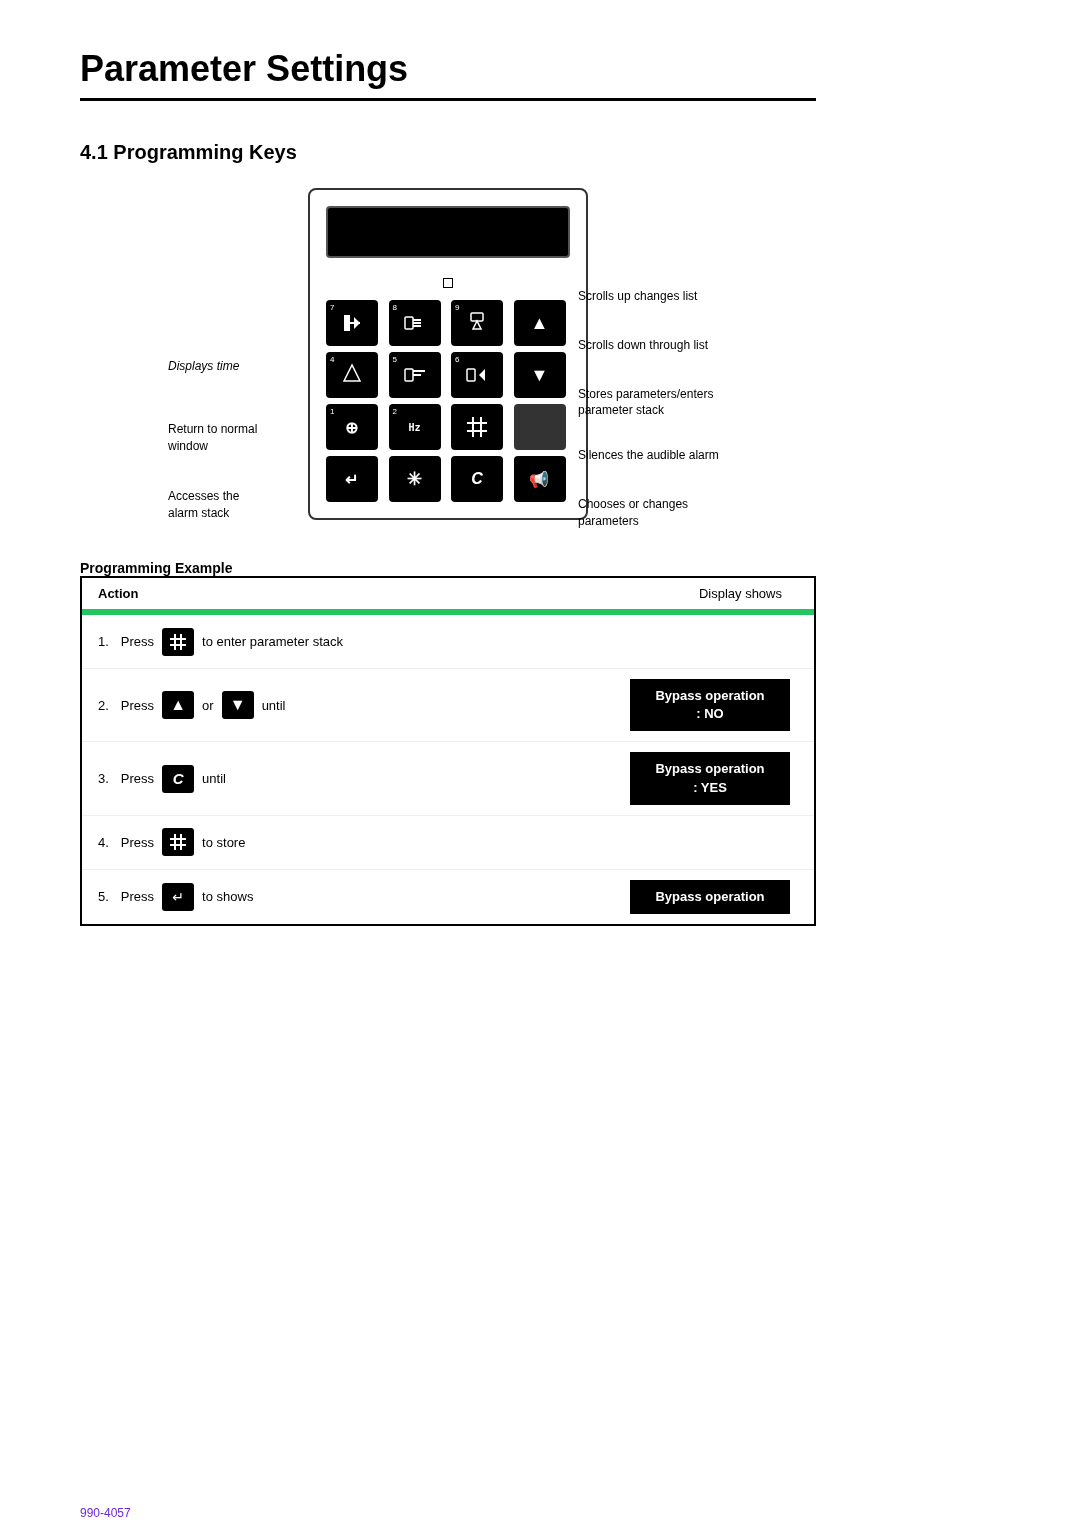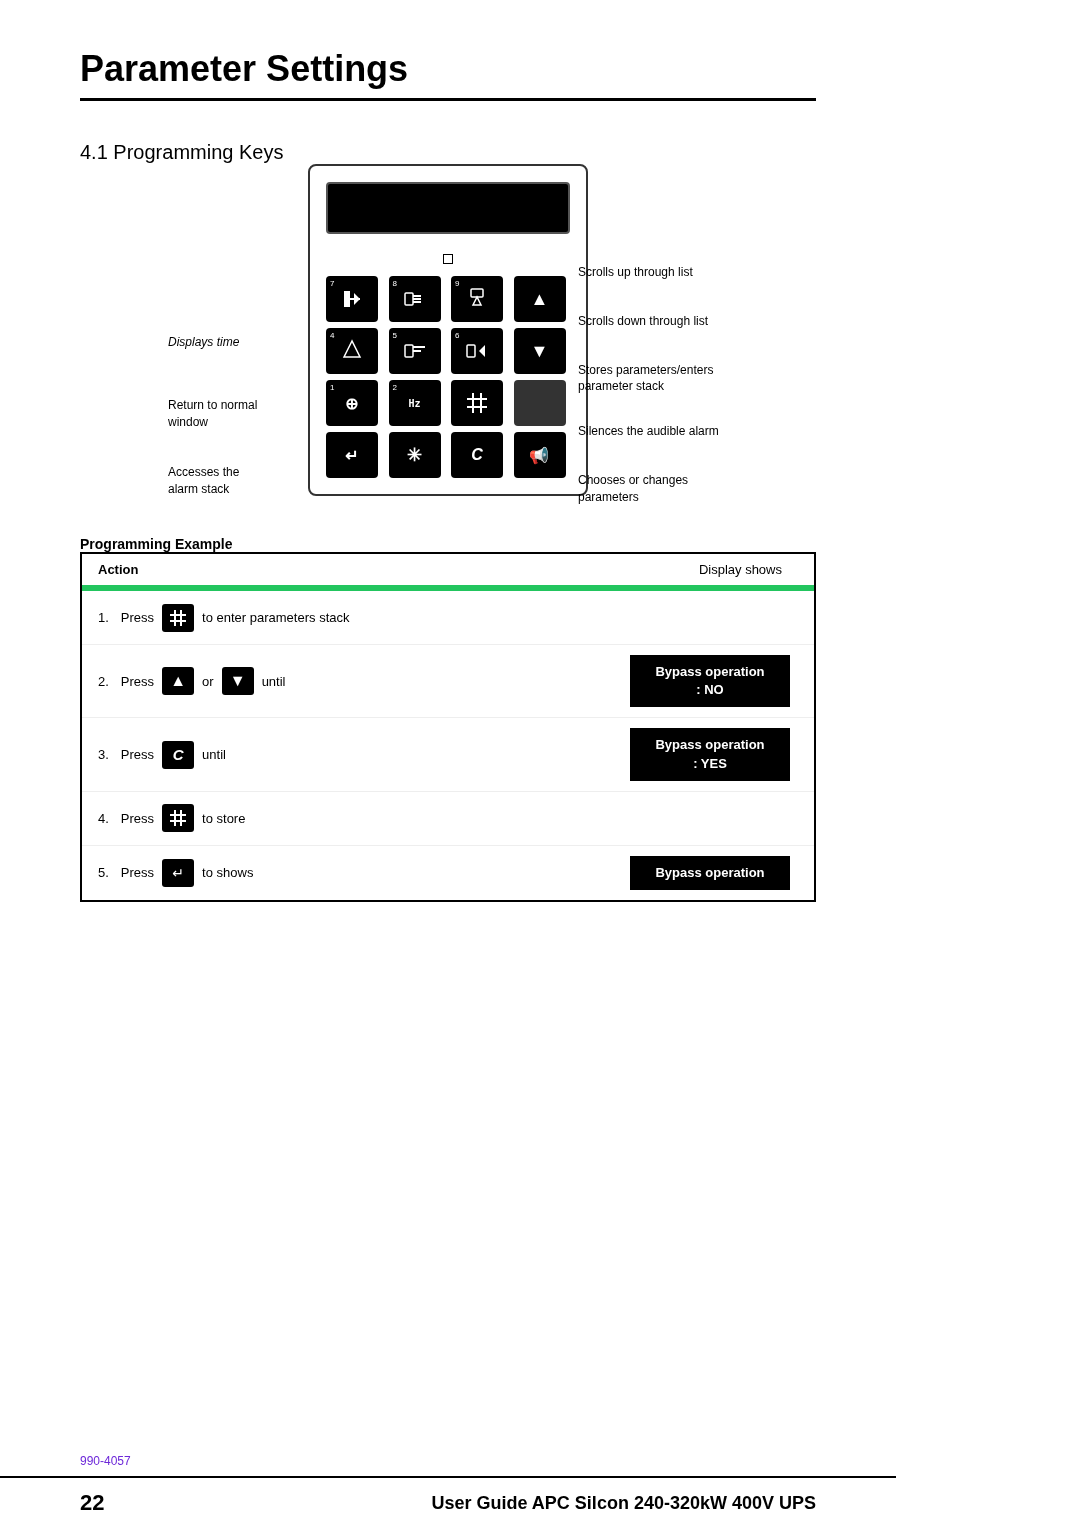--- a/index.html
+++ b/index.html
@@ -39,21 +39,22 @@
 
     
     .main-content {
       flex: 1;
       padding: 0 80px;
     }
 
     
     .section-title {
       font-size: 20px;
-      font-weight: normal;
+      font-weight: bold;
+      margin-bottom: 24px;
     }
 
     
     .keypad-diagram {
       display: flex;
       justify-content: center;
       align-items: center;
       margin-bottom: 40px;
       position: relative;
     }
@@ -410,21 +411,21 @@
             <div class="key-btn">
               <span style="font-size:16px; font-style:italic; font-weight:bold;">C</span>
             </div>
             <div class="key-btn">
               <span style="font-size:16px;">📢</span>
             </div>
           </div>
         </div>
 
         <div style="position:absolute; right:0; top:100px; font-size:12px; line-height:1.4; text-align:left;">
-          <div style="margin-bottom:32px;">Scrolls up through list</div>
+          <div style="margin-bottom:32px;">Scrolls up changes list</div>
           <div style="margin-bottom:32px;">Scrolls down through list</div>
           <div style="margin-bottom:28px; max-width:150px;">Stores parameters/enters parameter stack</div>
           <div style="margin-bottom:32px;">Silences the audible alarm</div>
           <div style="max-width:150px;">Chooses or changes parameters</div>
         </div>
 
       </div>
     </div>
 
     <p class="programming-example-title" style="margin-bottom:0; font-size:14px; font-weight:bold;">Programming Example</p>
@@ -441,21 +442,21 @@
           <span class="action-num">1.</span>
           <span>Press</span>
           <span class="key-icon-grid">
             <svg width="18" height="18" viewBox="0 0 18 18">
               <line x1="6" y1="1" x2="6" y2="17" stroke="white" stroke-width="2"></line>
               <line x1="12" y1="1" x2="12" y2="17" stroke="white" stroke-width="2"></line>
               <line x1="1" y1="6" x2="17" y2="6" stroke="white" stroke-width="2"></line>
               <line x1="1" y1="12" x2="17" y2="12" stroke="white" stroke-width="2"></line>
             </svg>
           </span>
-          <span>to enter parameters stack</span>
+          <span>to enter parameter stack</span>
         </div>
         <div class="display-col"></div>
       </div>
 
       <div class="table-row-item">
         <div class="action-col">
           <span class="action-num">2.</span>
           <span>Press</span>
           <span class="key-icon-arrow-up">▲</span>
           <span>or</span>
@@ -515,18 +516,14 @@
       </div>
 
     </div>
 
   </div>
 
   <div style="flex:1;"></div>
 
   <div class="doc-number">990-4057</div>
 
-  <div class="page-footer">
-    <span class="footer-page-num">22</span>
-    <span class="footer-doc-title">User Guide APC Silcon 240-320kW 400V UPS</span>
-  </div>
 
 </div>
 
 </body></html>

